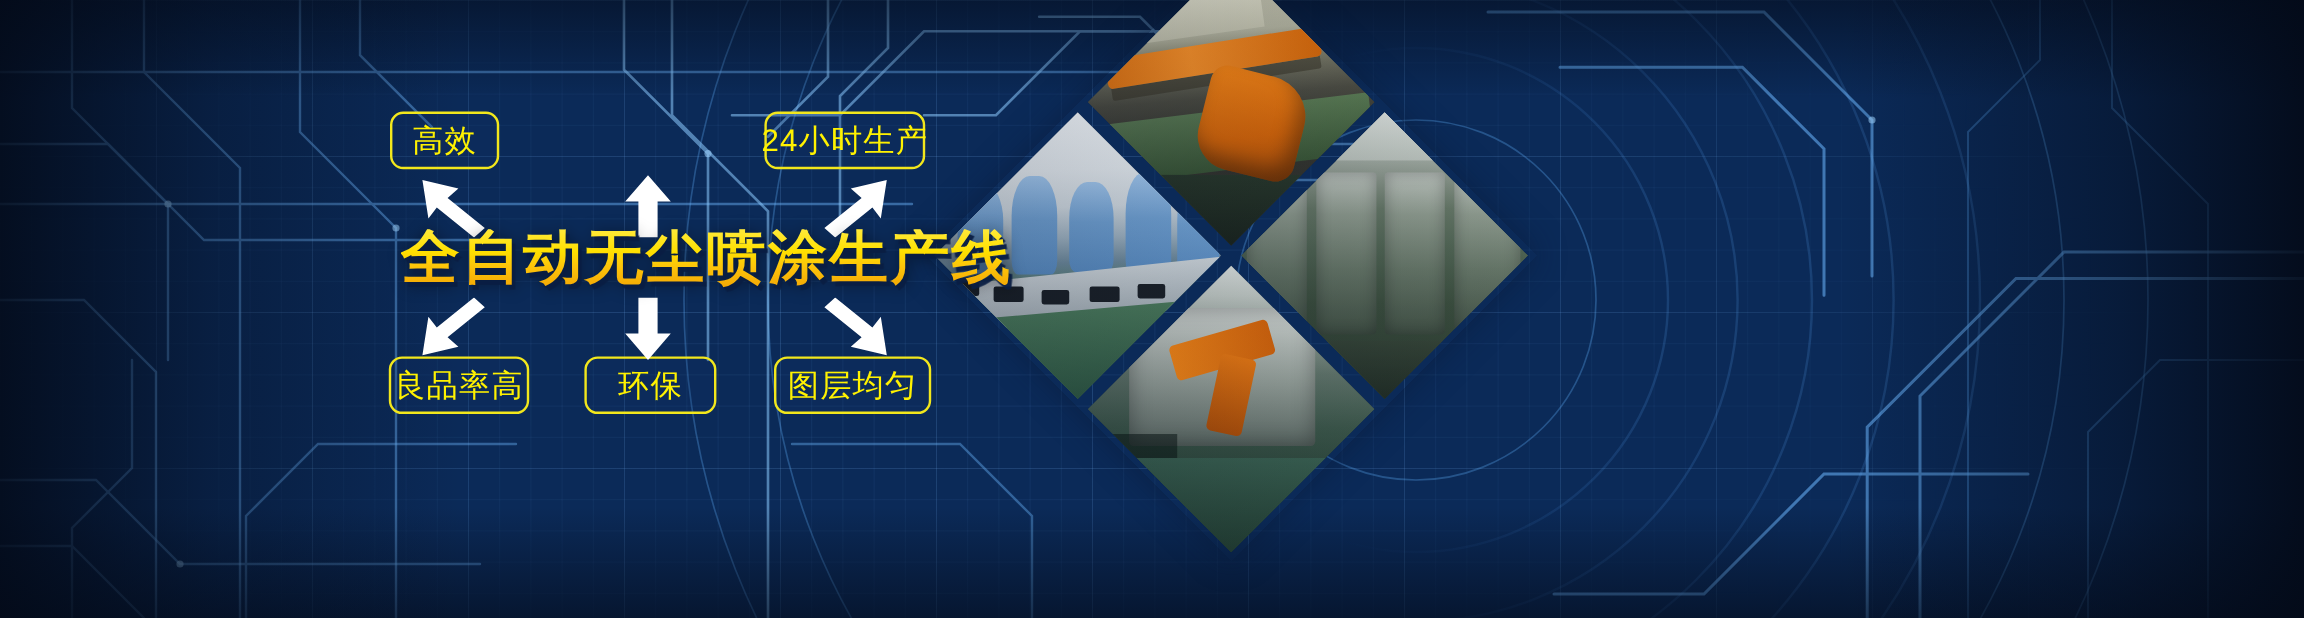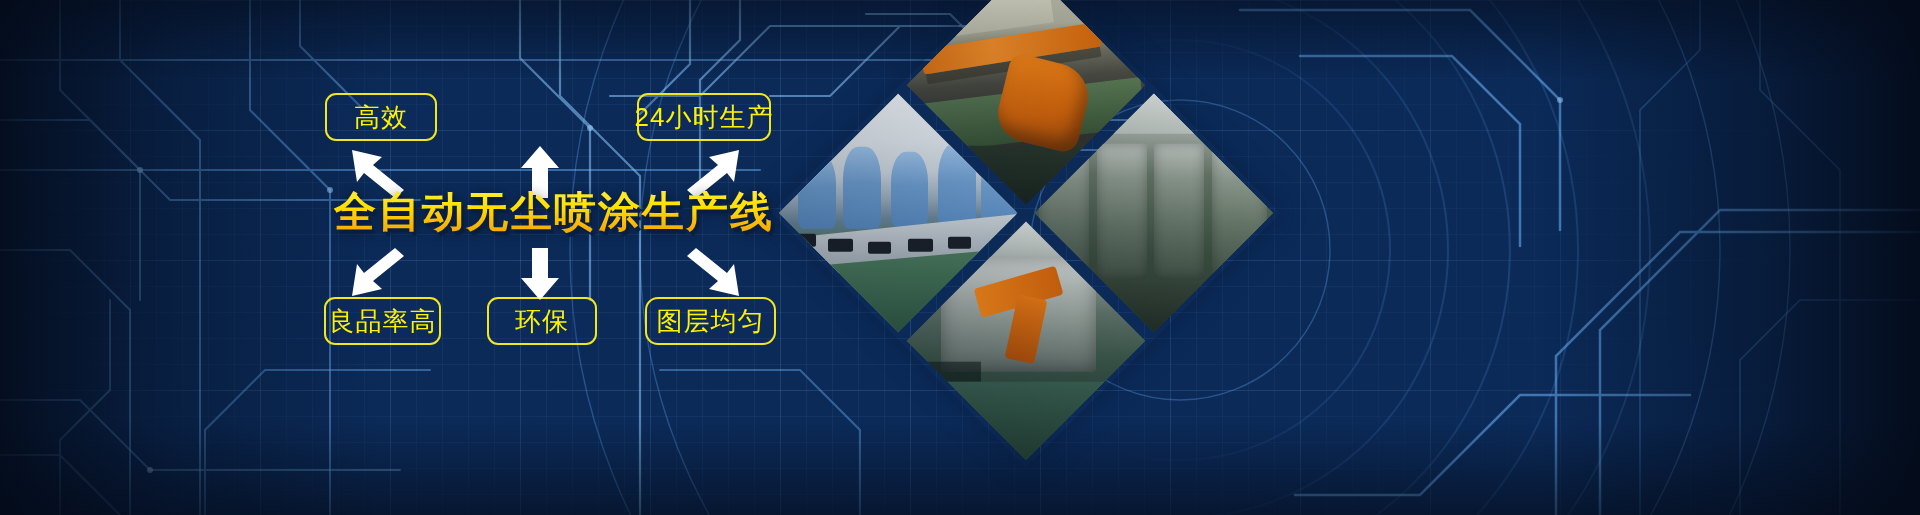--- a/index.html
+++ b/index.html
@@ -58,31 +58,31 @@
     border-radius:11px;
     color:#fff200;
     font-size:26px;
     line-height:1;
     display:flex;align-items:center;justify-content:center;
     white-space:nowrap;
     background:rgba(14,52,106,0.18);
     letter-spacing:1px;
     height:48px;
   }
-  .chip.c-gx{left:325px;top:93px;width:112px;}
+  .chip.c-gx{left:325px;top:93px;width:91px;}
   .chip.c-jn{left:485px;top:93px;width:113px;}
   .chip.c-24{left:637px;top:93px;width:134px;text-align:center;}
   .chip.c-lp{left:324px;top:297px;width:117px;}
   .chip.c-hb{left:487px;top:297px;width:110px;}
-  .chip.c-tc{left:645px;top:297px;width:131px;border-radius:13px;}
+  .chip.c-tc{left:645px;top:297px;width:131px;}
 
   .title{
     position:absolute;
     left:334px;top:191px;
-    font-size:42px;
+    font-size:49px;
     font-weight:bold;
     letter-spacing:2px;
     white-space:nowrap;
     line-height:1;
     background:linear-gradient(180deg,#ffe93a 0%,#ffe000 38%,#fdc60a 62%,#f3a705 100%);
     -webkit-background-clip:text;
     background-clip:text;
     color:transparent;
     -webkit-text-fill-color:transparent;
     filter:drop-shadow(3px 4px 0px rgba(10,30,66,0.95)) drop-shadow(0 0 6px rgba(0,0,0,0.35));

